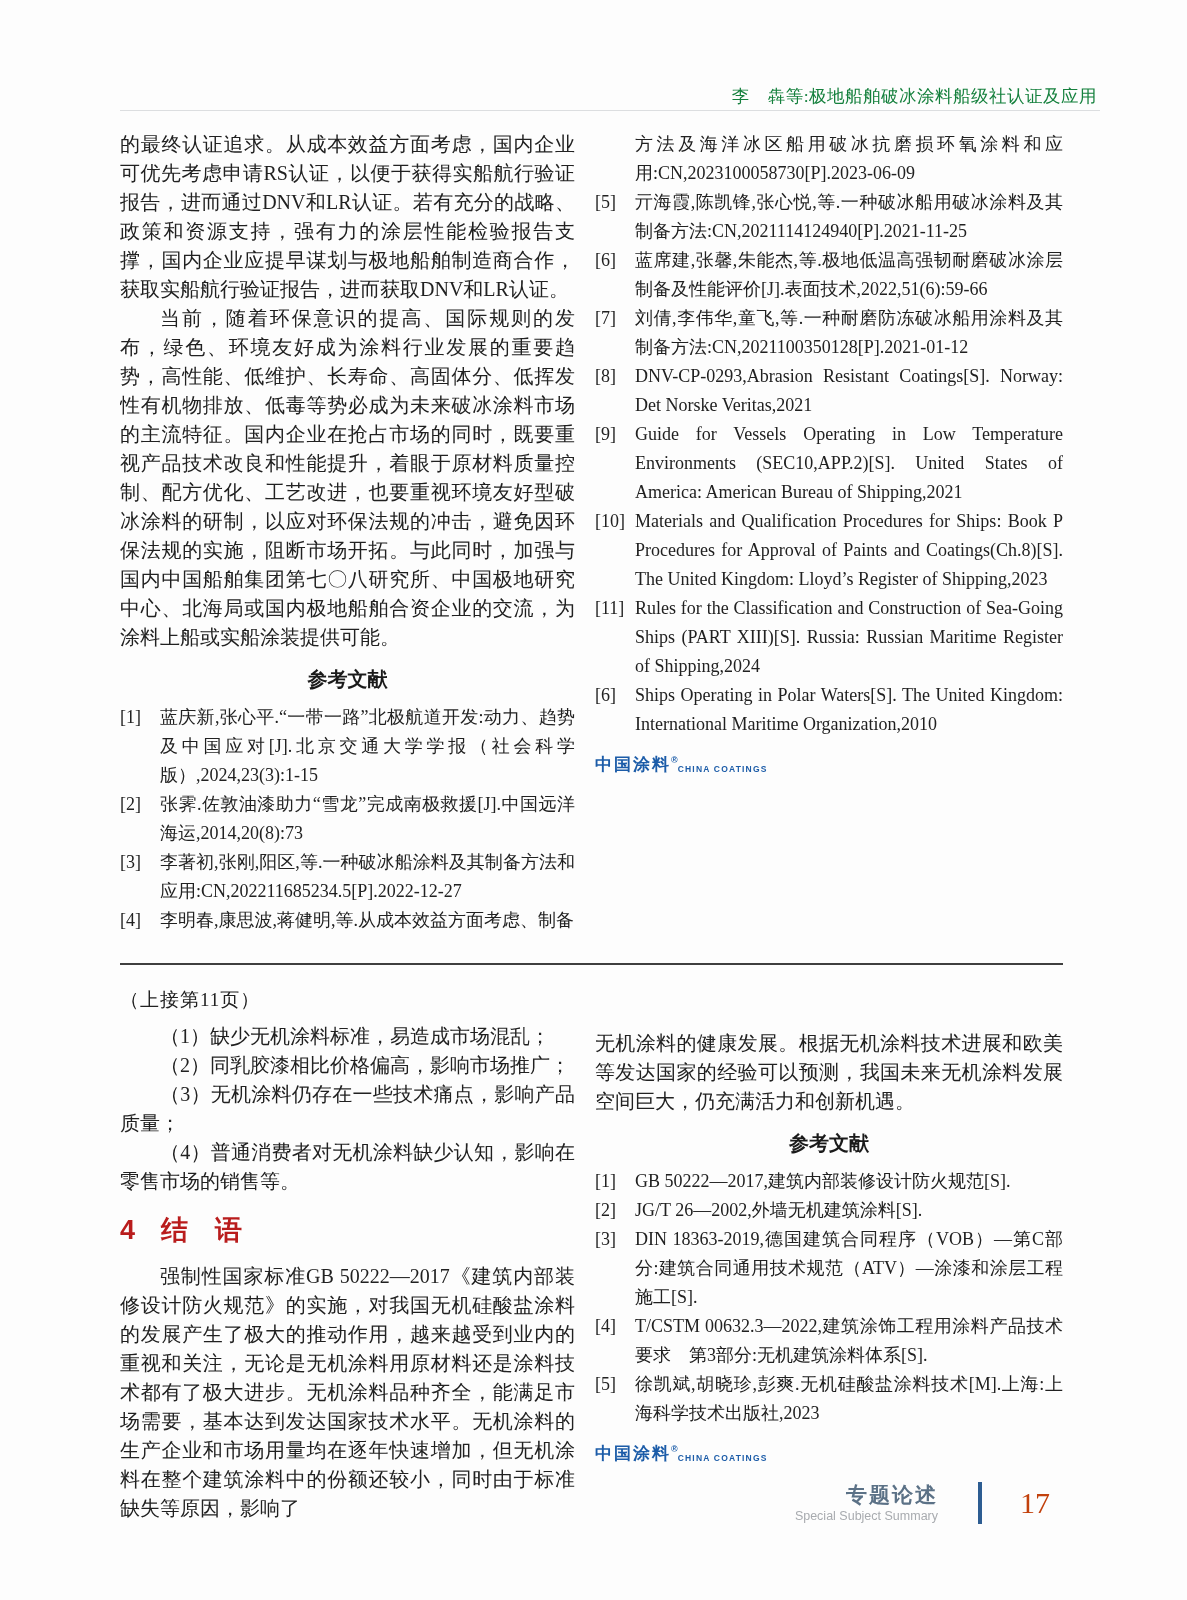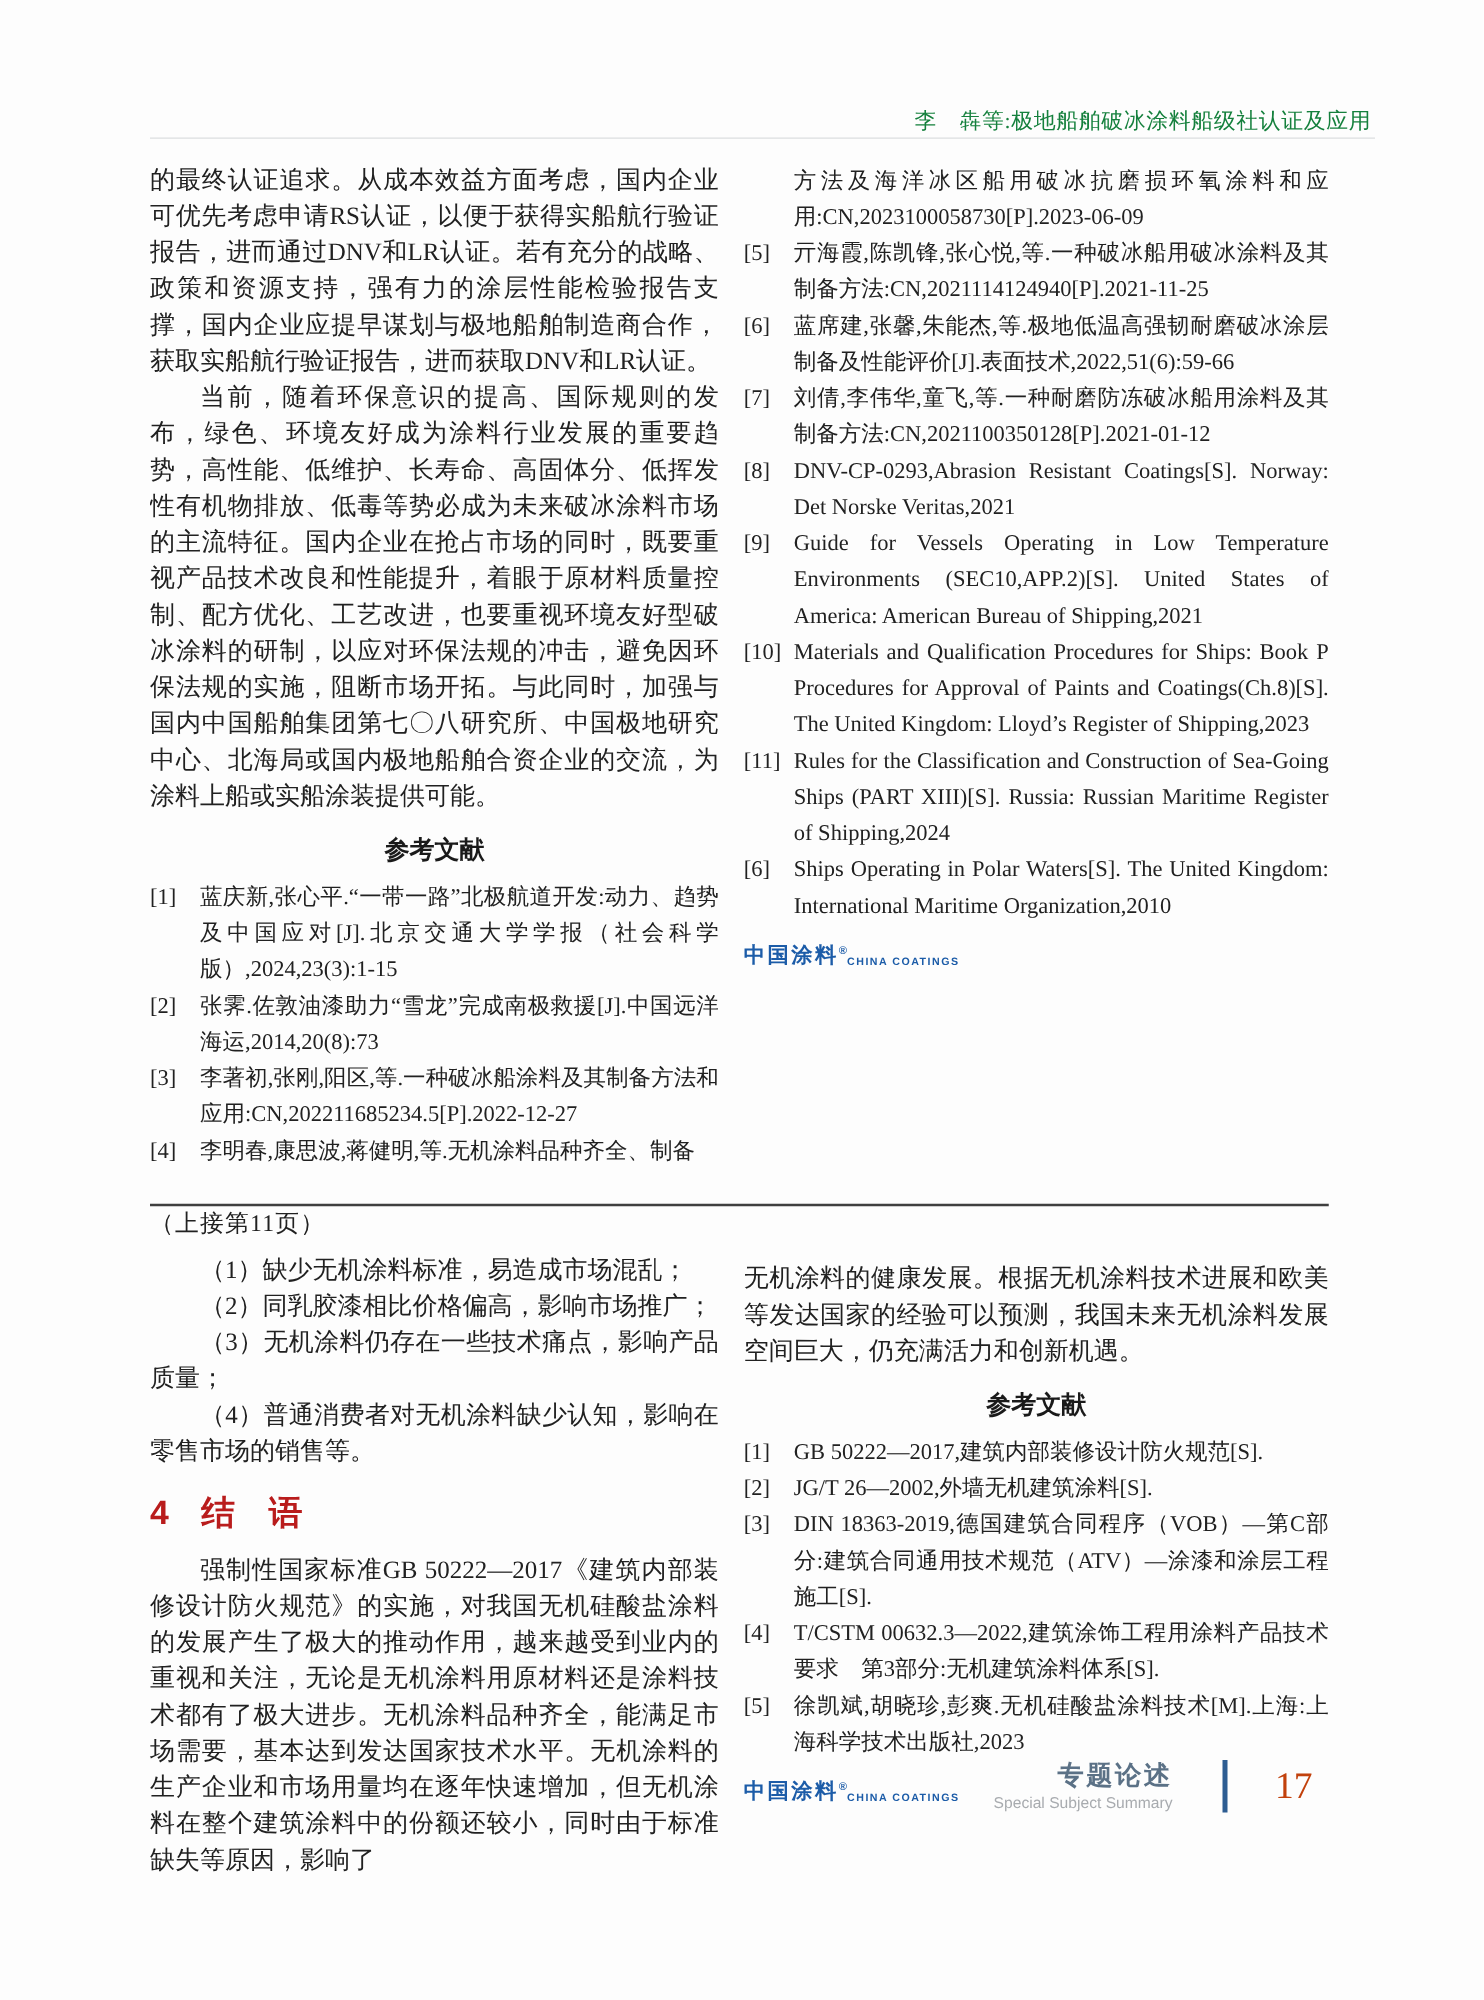--- a/index.html
+++ b/index.html
@@ -16,21 +16,21 @@
   .head-rule {
     position:absolute; top:110px; left:120px; right:87px;
     border-top:1.5px solid #dcdee0;
   }
   .content { position:absolute; left:120px; top:130px; width:943px; }
   .cols { display:flex; gap:20px; }
   .col-l { width:455px; }
   .col-r { width:468px; }
   .section-top { height:833px; overflow:hidden; }
   .section-divider { border-top:2px solid #3f3f3f; }
-  .section-bottom { }
+  .section-bottom { padding-top:20px; }
   .para { font-size:20px; line-height:29px; text-align:justify; }
   .indent { text-indent:2em; }
   .ref-heading {
     text-align:center; font-weight:bold; font-size:20px;
     margin:14px 0 10px;
     font-family:"Liberation Sans","DejaVu Sans",sans-serif; color:#1a1a1a;
   }
   .ref-list { }
   .ref-item {
     position:relative; padding-left:40px;
@@ -45,21 +45,21 @@
     font-size:27px; font-weight:bold; line-height:36px;
   }
   .sec-num { margin-right:26px; }
   .col-r-bottom-pad { padding-top:44px; }
   .logo { margin-top:12px; display:flex; flex-direction:row; align-items:flex-end;
           font-family:"Liberation Sans","DejaVu Sans",sans-serif; }
   .logo-cn { color:#1c5ca8; font-weight:bold; font-size:17px; letter-spacing:2px; line-height:18px; }
   .logo-reg { font-size:9px; vertical-align:super; letter-spacing:0; }
   .logo-en { color:#1c5ca8; font-size:8.5px; letter-spacing:1.2px; margin-top:2px; font-weight:bold; }
   .footer {
-    position:absolute; top:1408px; right:137px;
+    position:absolute; top:1482px; right:137px;
     display:flex; align-items:center;
     font-family:"Liberation Sans","DejaVu Sans",sans-serif;
     gap:28px;
   }
   .footer-labels { text-align:right; }
   .footer-cn { font-size:21px; font-weight:bold; color:#5b7186; letter-spacing:2px; line-height:22px; }
   .footer-en { font-size:12.5px; color:#a8abaf; margin-top:3px; }
   .footer-bar { width:4px; height:42px; background:#2d5d92; margin:0 10px 0 12px; }
   .footer-page { font-size:30px; color:#c2410c; font-family:"Liberation Serif","DejaVu Serif",serif; }
 </style>
@@ -76,21 +76,21 @@
     <div class="section-top">
       <div class="cols">
         <div class="col-l">
           <p class="para">的最终认证追求。从成本效益方面考虑，国内企业可优先考虑申请RS认证，以便于获得实船航行验证报告，进而通过DNV和LR认证。若有充分的战略、政策和资源支持，强有力的涂层性能检验报告支撑，国内企业应提早谋划与极地船舶制造商合作，获取实船航行验证报告，进而获取DNV和LR认证。</p>
           <p class="para indent">当前，随着环保意识的提高、国际规则的发布，绿色、环境友好成为涂料行业发展的重要趋势，高性能、低维护、长寿命、高固体分、低挥发性有机物排放、低毒等势必成为未来破冰涂料市场的主流特征。国内企业在抢占市场的同时，既要重视产品技术改良和性能提升，着眼于原材料质量控制、配方优化、工艺改进，也要重视环境友好型破冰涂料的研制，以应对环保法规的冲击，避免因环保法规的实施，阻断市场开拓。与此同时，加强与国内中国船舶集团第七〇八研究所、中国极地研究中心、北海局或国内极地船舶合资企业的交流，为涂料上船或实船涂装提供可能。</p>
           <div class="ref-heading">参考文献</div>
           <div class="ref-list">
               <div class="ref-item"><span class="ref-label">[1]</span><span>蓝庆新,张心平.“一带一路”北极航道开发:动力、趋势及中国应对[J].北京交通大学学报（社会科学版）,2024,23(3):1-15</span></div>
               <div class="ref-item"><span class="ref-label">[2]</span><span>张霁.佐敦油漆助力“雪龙”完成南极救援[J].中国远洋海运,2014,20(8):73</span></div>
               <div class="ref-item"><span class="ref-label">[3]</span><span>李著初,张刚,阳区,等.一种破冰船涂料及其制备方法和应用:CN,202211685234.5[P].2022-12-27</span></div>
-              <div class="ref-item"><span class="ref-label">[4]</span><span>李明春,康思波,蒋健明,等.无机涂料品种齐全、制备</span></div>
+              <div class="ref-item"><span class="ref-label">[4]</span><span>李明春,康思波,蒋健明,等.从成本效益方面考虑、制备</span></div>
             </div>
         </div>
         <div class="col-r">
           <div class="ref-list">
               <div class="ref-item"><span class="ref-label"></span><span>方法及海洋冰区船用破冰抗磨损环氧涂料和应用:CN,2023100058730[P].2023-06-09</span></div>
               <div class="ref-item"><span class="ref-label">[5]</span><span>亓海霞,陈凯锋,张心悦,等.一种破冰船用破冰涂料及其制备方法:CN,2021114124940[P].2021-11-25</span></div>
               <div class="ref-item"><span class="ref-label">[6]</span><span>蓝席建,张馨,朱能杰,等.极地低温高强韧耐磨破冰涂层制备及性能评价[J].表面技术,2022,51(6):59-66</span></div>
               <div class="ref-item"><span class="ref-label">[7]</span><span>刘倩,李伟华,童飞,等.一种耐磨防冻破冰船用涂料及其制备方法:CN,2021100350128[P].2021-01-12</span></div>
               <div class="ref-item"><span class="ref-label">[8]</span><span>DNV-CP-0293,Abrasion Resistant Coatings[S]. Norway: Det Norske Veritas,2021</span></div>
               <div class="ref-item"><span class="ref-label">[9]</span><span>Guide for Vessels Operating in Low Temperature Environments (SEC10,APP.2)[S]. United States of America: American Bureau of Shipping,2021</span></div>

